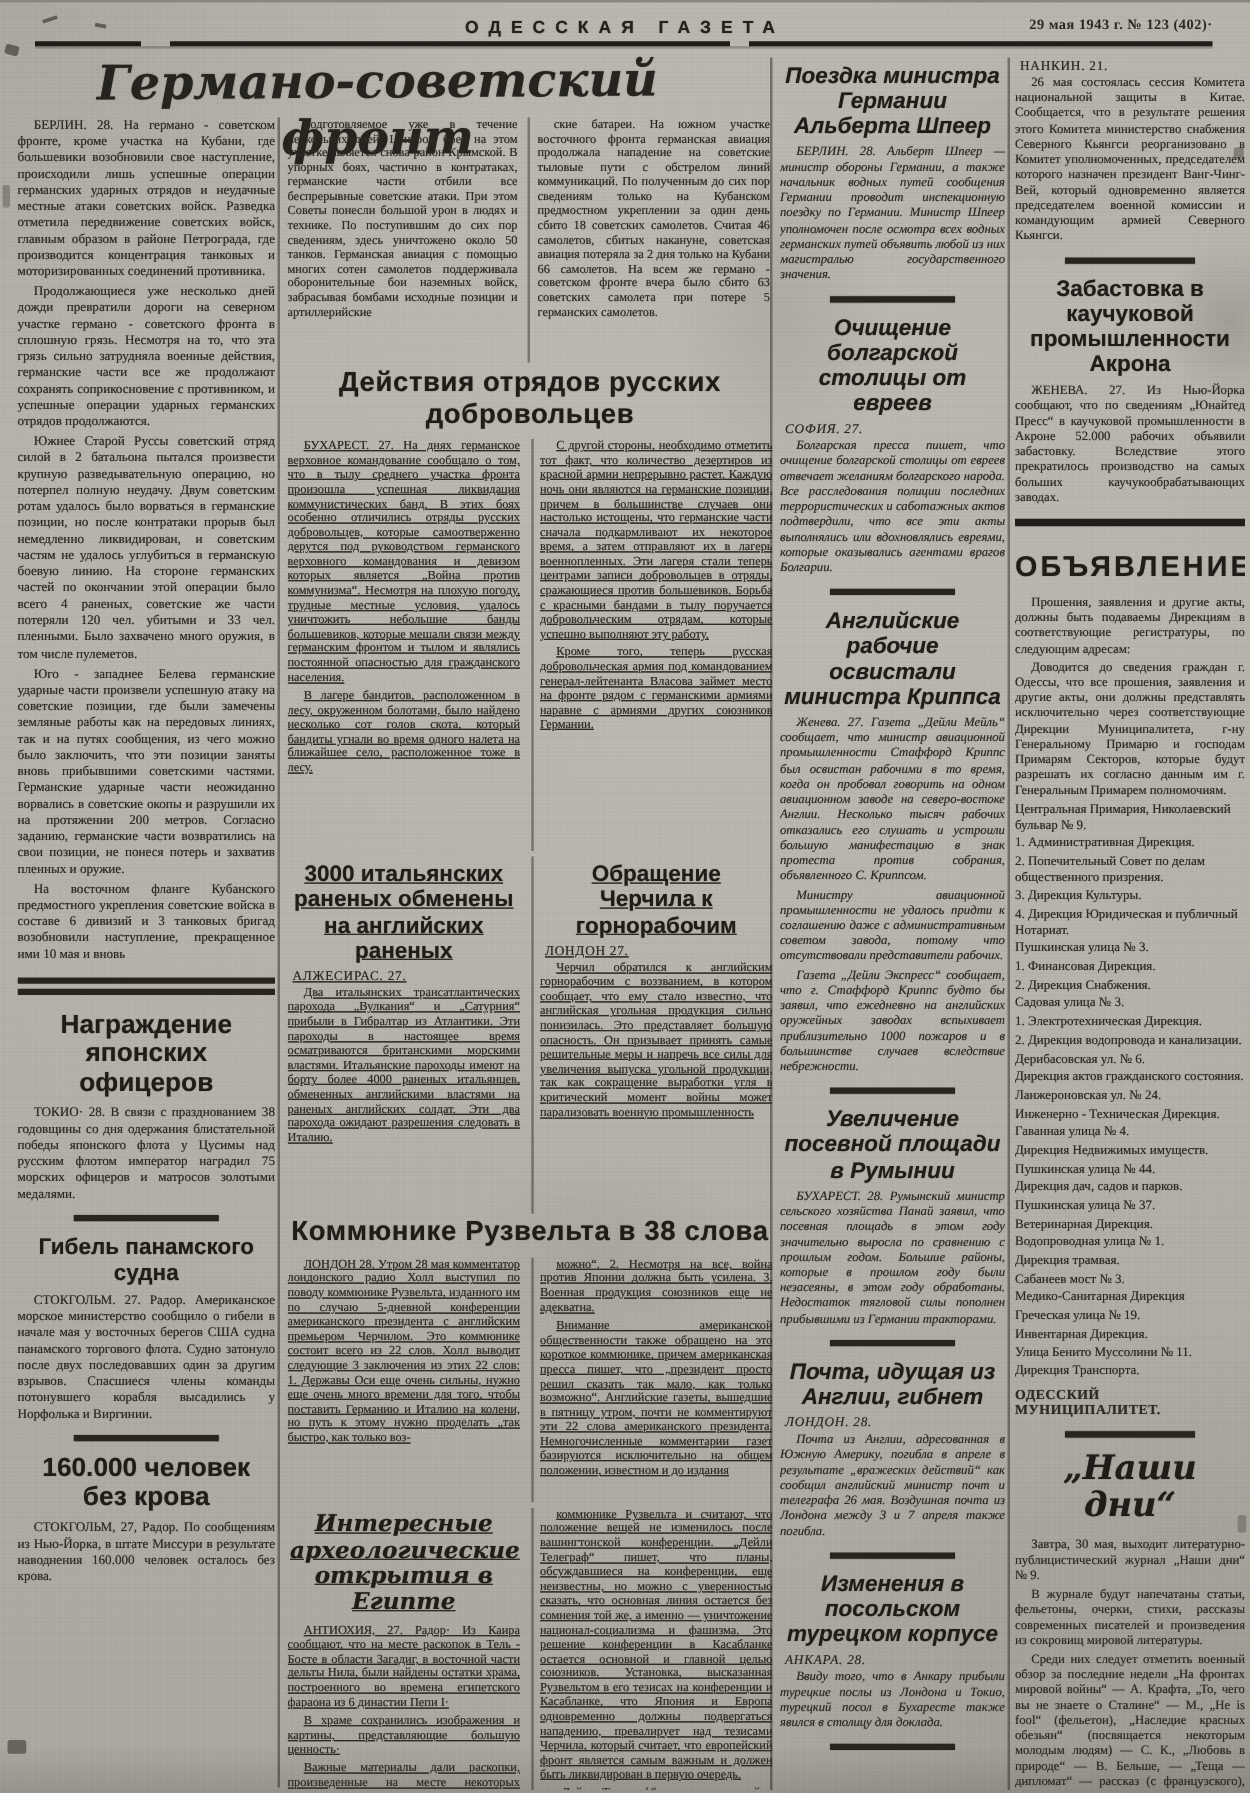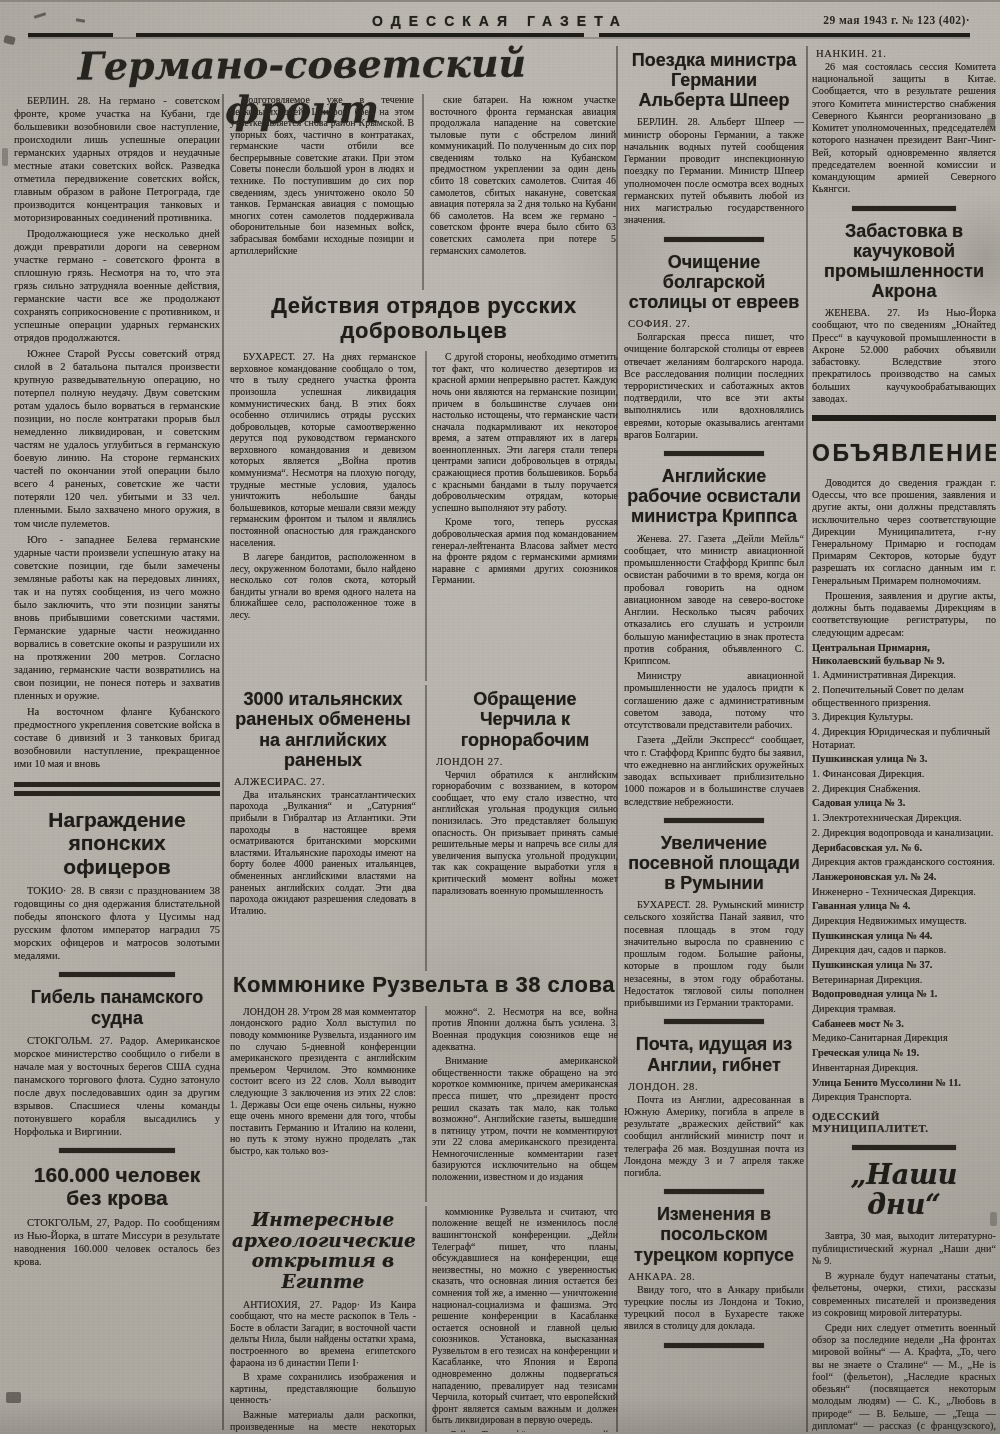--- a/index.html
+++ b/index.html
@@ -42,21 +42,21 @@
 
   .front-head{position:absolute;left:28px;top:40px;width:548px;margin:0;text-align:center;
     font-family:"DejaVu Serif",serif;font-style:italic;font-weight:700;font-size:38px;
     color:#26241e;transform:rotate(-.4deg);text-shadow:0 0 1px rgba(38,36,30,.55);}
 
   .region{position:absolute;overflow:hidden;}
   #colA{left:14px;top:92px;width:206px;height:1336px;font-size:10.5px;line-height:1.24;}
   #mainB{left:230px;top:92px;width:184px;height:196px;border-right:2px solid rgba(28,26,22,.42);padding-right:8px;}
   #mainC{left:430px;top:92px;width:186px;height:196px;}
   #mid{left:230px;top:290px;width:388px;height:1140px;}
-  #colD{left:624px;top:44px;width:180px;height:1386px;}
+  #colD{left:624px;top:44px;width:180px;height:1386px;font-style:italic;}
   #colE{left:812px;top:44px;width:184px;height:1386px;}
   .vr{position:absolute;width:2px;background:rgba(28,26,22,.45);pointer-events:none;}
   #vr1{left:222px;top:92px;height:1336px;}
   #vr3{left:616px;top:44px;height:1386px;}
   #vr4{left:806px;top:44px;height:1386px;}
 
   .p{margin:0 0 3px;text-indent:13px;text-align:justify;
     text-shadow:0 0 .6px rgba(46,43,37,.65);}
   #mainB .p,#mainC .p,#mid .p{font-size:9.9px;line-height:1.17;}
   #colD .p,#colE .p{font-size:10.2px;line-height:1.2;}
@@ -69,31 +69,31 @@
   .h-md{font-size:21px;}
   .h-it{font-family:"DejaVu Serif",serif;font-style:italic;font-weight:700;font-size:18.5px;}
   .h-an{font-size:23px;letter-spacing:2.5px;margin:10px 0 10px;}
   .h-nd{font-family:"DejaVu Serif",serif;font-style:italic;font-weight:700;font-size:27px;margin:8px 0 10px;}
 
   .bar{width:56%;height:5px;background:#28251f;margin:10px auto;box-shadow:0 0 1px rgba(0,0,0,.4);}
   .bar2{height:5px;background:#28251f;margin:12px 0 21px;box-shadow:0 9px 0 0 #28251f;}
   .barfull{height:6px;background:#201e19;margin:10px 0 20px;box-shadow:0 10px 0 -3px #201e19;}
 
   .row{display:flex;align-items:stretch;}
-  .row .sub{flex:1 1 50%;min-width:0;}
+  .row .sub{flex:1 1 50%;min-width:0;text-decoration:underline;}
   .row .sub.l{border-right:2px solid rgba(28,26,22,.42);padding-right:9px;}
   .row .sub.r{padding-left:5px;}
   #vol-row{height:330px;overflow:hidden;}
   #row2{height:286px;overflow:hidden;margin-top:4px;}
   #com-row{height:196px;overflow:hidden;}
   #row3{height:286px;overflow:hidden;margin-top:4px;}
 
   .addr{margin:0 0 2px;text-indent:0;font-size:10.4px;line-height:1.22;text-align:left;
     text-shadow:0 0 .6px rgba(46,43,37,.65);}
-  .addr.b{font-weight:700;}
+  .addr.b{font-weight:400;}
   .sig{font-weight:700;letter-spacing:.5px;font-size:11px;margin-top:6px;text-align:left;
     text-shadow:0 0 .7px rgba(46,43,37,.7);}
   article{display:block;}
 </style>
 </head>
 <body>
 
 <div class="page">
   <div class="grain"></div>
   <div class="stain" id="st1"></div>
@@ -291,22 +291,22 @@
     <article>
       <h3 class="h h-lg">Забастовка в каучуковой промышленности Акрона</h3>
       <div>
           <p class="p">ЖЕНЕВА. 27. Из Нью-Йорка сообщают, что по сведениям „Юнайтед Пресс“ в каучуковой промышленности в Акроне 52.000 рабочих объявили забастовку. Вследствие этого прекратилось производство на самых больших каучукообрабатывающих заводах.</p>
         </div>
     </article>
     <div class="barfull"></div>
     <article>
       <h3 class="h h-an">ОБЪЯВЛЕНИЕ</h3>
       <div>
+          <p class="p">Прошения, заявления и другие акты, должны быть подаваемы Дирекциям в соответствующие регистратуры, по следующим адресам:</p>
           <p class="p">Доводится до сведения граждан г. Одессы, что все прошения, заявления и другие акты, они должны представлять исключительно через соответствующие Дирекции Муниципалитета, г-ну Генеральному Примарю и господам Примарям Секторов, которые будут разрешать их согласно данным им г. Генеральным Примарем полномочиям.</p>
-          <p class="p">Прошения, заявления и другие акты, должны быть подаваемы Дирекциям в соответствующие регистратуры, по следующим адресам:</p>
         </div>
       <div>
           <p class="addr b">Центральная Примария, Николаевский бульвар № 9.</p>
           <p class="addr">1. Административная Дирекция.</p>
           <p class="addr">2. Попечительный Совет по делам общественного призрения.</p>
           <p class="addr">3. Дирекция Культуры.</p>
           <p class="addr">4. Дирекция Юридическая и публичный Нотариат.</p>
           <p class="addr b">Пушкинская улица № 3.</p>
           <p class="addr">1. Финансовая Дирекция.</p>
           <p class="addr">2. Дирекция Снабжения.</p>

